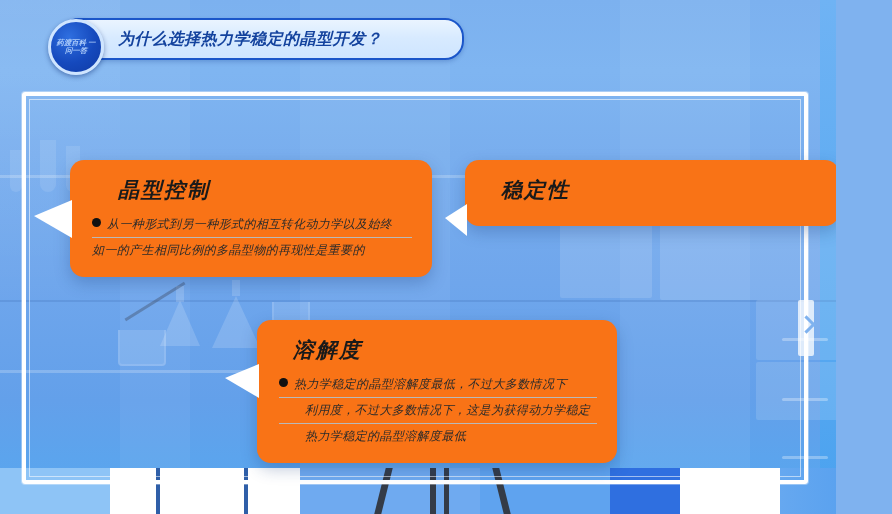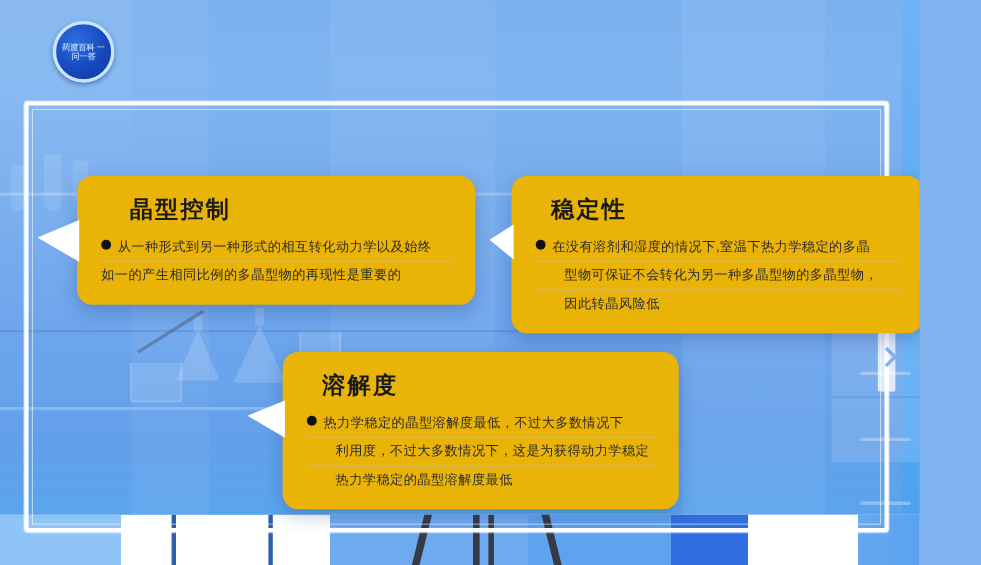--- a/index.html
+++ b/index.html
@@ -1,21 +1,21 @@
 <!DOCTYPE html>
 <html><head>
 <meta charset="utf-8">
 <style>
   html,body{margin:0;padding:0;}
   body{
     width:892px;height:514px;overflow:hidden;
     font-family:"Liberation Sans","DejaVu Sans",sans-serif;
     background:#7fb2ef;
   }
-  .stage{position:relative;width:836px;height:514px;overflow:hidden;}
+  .stage{position:relative;width:836px;height:514px;overflow:hidden;font-style:italic;}
 
   
   .bg-base{
     position:absolute;inset:0;
     background:linear-gradient(180deg,#7cb1ef 0%,#7fb5f1 14%,#79aeee 30%,#6fa6ec 55%,#63a0ea 78%,#55a8f0 100%);
   }
   .bg-room{
     position:absolute;left:0;top:0;right:0;bottom:0;
   }
   
@@ -97,21 +97,21 @@
     z-index:3;
   }
   .badge-txt{
     color:#bcd8ff;font-size:8px;line-height:9px;font-weight:bold;
     text-align:center;letter-spacing:0;opacity:.9;
     transform:scale(.92);
   }
 
   
   .bubble{
-    position:absolute;background:#eab308;border-radius:14px;
+    position:absolute;background:#f97316;border-radius:14px;
     box-shadow:0 6px 16px rgba(24,56,120,.28);
     padding:16px 20px 14px 22px;
     box-sizing:border-box;
   }
   .bubble .tail{
     position:absolute;width:0;height:0;
   }
   .b-title{
     font-size:21px;font-weight:bold;color:#1a1a1a;letter-spacing:2px;
     margin:0 0 8px 26px;
@@ -219,39 +219,37 @@
 
   <div class="frame">
     <div class="frame-inner"></div>
   </div>
   <div class="edge-arrow"></div>
 
   <div class="header">
     <div class="badge">
       <span class="badge-txt">药渡百科 一问一答</span>
     </div>
+    <div class="pill">
+      <span class="pill-title">为什么选择热力学稳定的晶型开发？</span>
+    </div>
   </div>
 
   <div class="bubble" id="bubble-1">
     <span class="tail"></span>
     <div class="b-title">晶型控制</div>
     <div class="b-body">
       <div class="b-line first"><span class="dot"></span><span>从一种形式到另一种形式的相互转化动力学以及始终</span></div>
       <div class="b-line last" style="padding-left:0;">如一的产生相同比例的多晶型物的再现性是重要的</div>
     </div>
   </div>
 
   <div class="bubble" id="bubble-2">
     <span class="tail"></span>
     <div class="b-title" style="margin-left:14px;">稳定性</div>
-    <div class="b-body">
-      <div class="b-line first"><span class="dot"></span><span>在没有溶剂和湿度的情况下,室温下热力学稳定的多晶</span></div>
-      <div class="b-line">型物可保证不会转化为另一种多晶型物的多晶型物，</div>
-      <div class="b-line last">因此转晶风险低</div>
-    </div>
   </div>
 
   <div class="bubble" id="bubble-3">
     <span class="tail"></span>
     <div class="b-title" style="margin-left:14px;">溶解度</div>
     <div class="b-body">
       <div class="b-line first"><span class="dot"></span><span>热力学稳定的晶型溶解度最低，不过大多数情况下</span></div>
       <div class="b-line">利用度，不过大多数情况下，这是为获得动力学稳定</div>
       <div class="b-line last">热力学稳定的晶型溶解度最低</div>
     </div>

